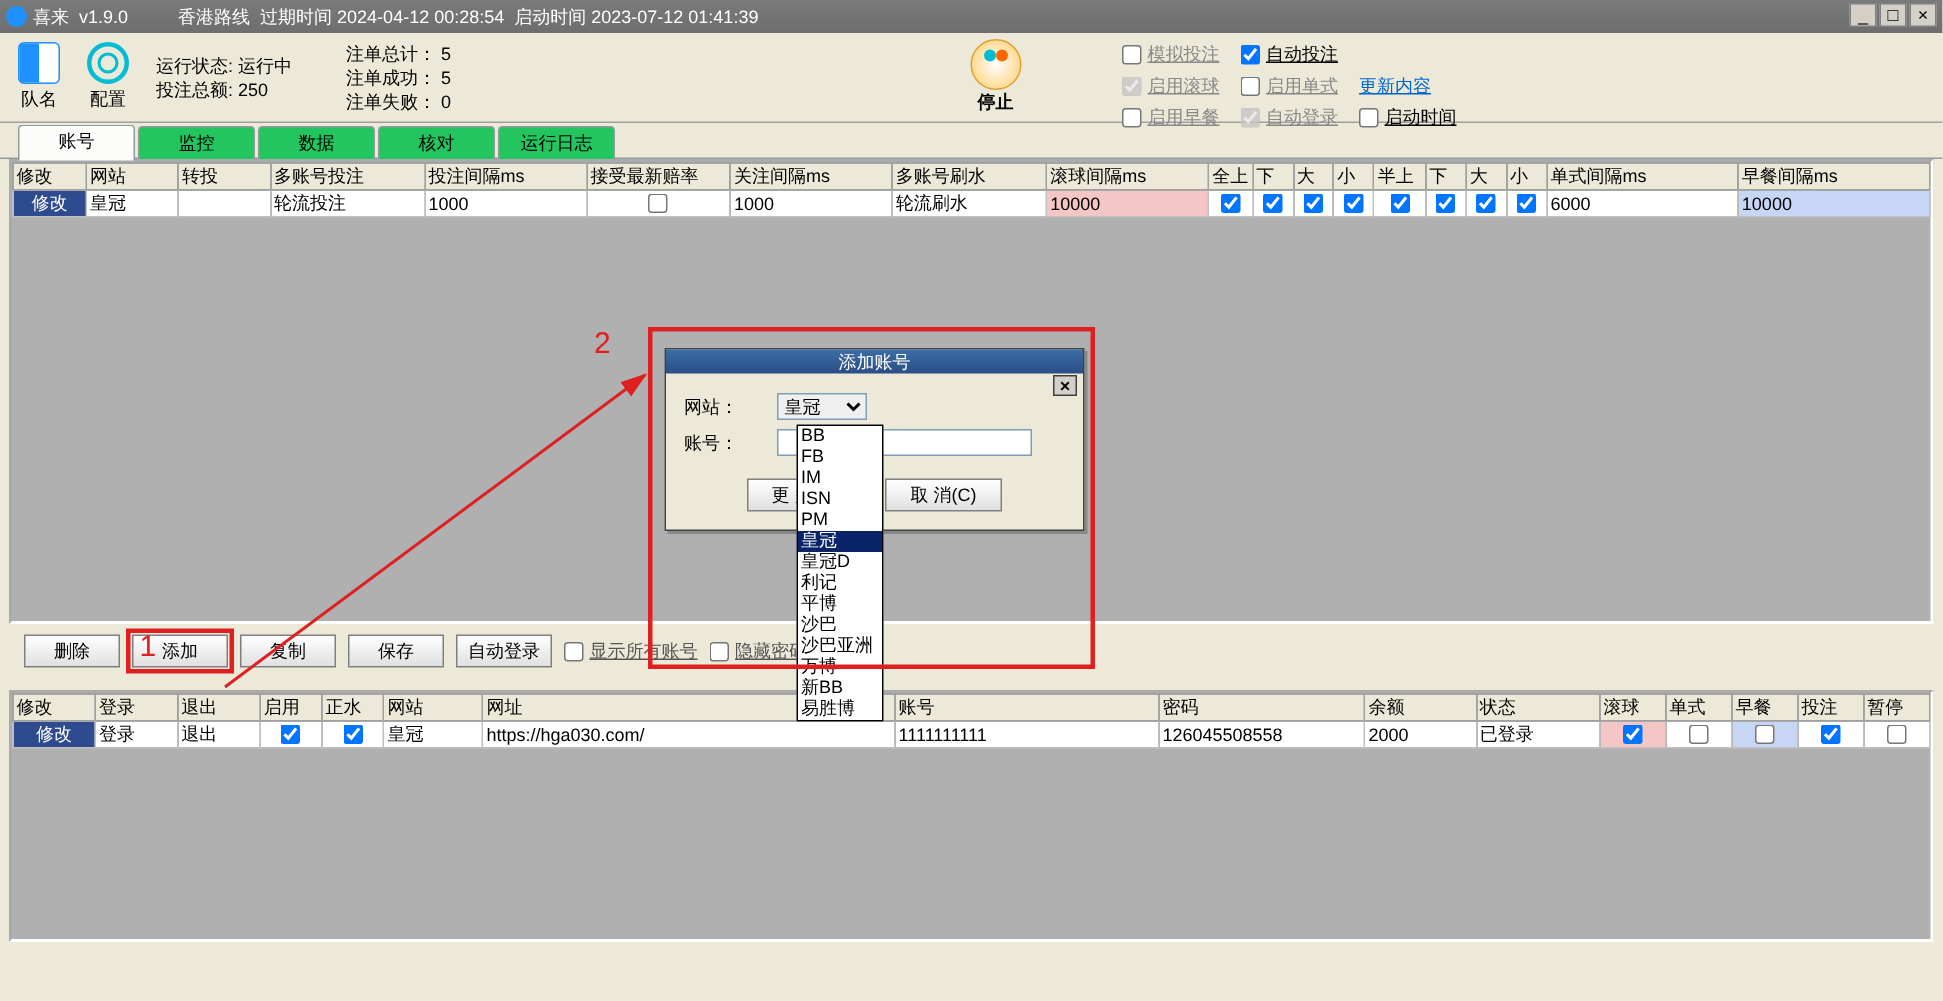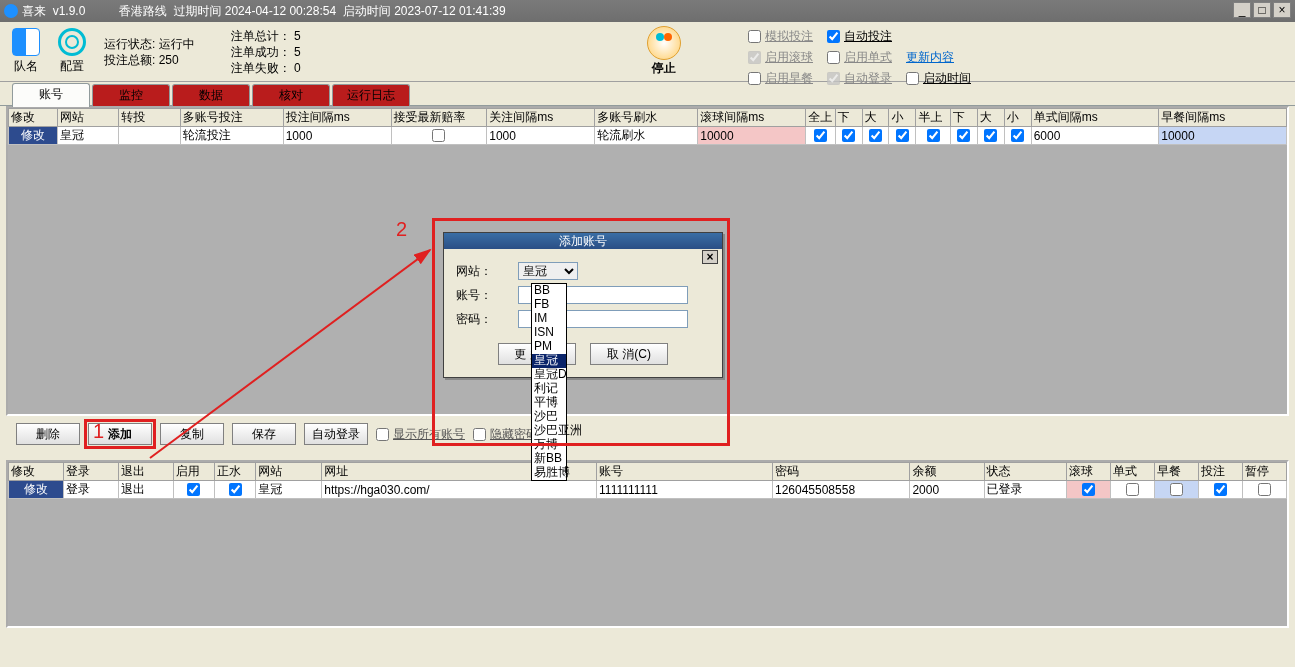--- a/index.html
+++ b/index.html
@@ -25,58 +25,58 @@
   .stopbtn .ic:before{content:""; position:absolute; top:6px; left:8px; width:8px; height:8px; background:#00bcd4; border-radius:50%;}
   .stopbtn .ic:after{content:""; position:absolute; top:6px; right:8px; width:8px; height:8px; background:#ff6600; border-radius:50%;}
   .chkarea { position:absolute; left:748px; top:6px; display:grid; grid-template-columns: auto auto auto; column-gap:14px; row-gap:4px; }
   .chkitem { display:flex; align-items:center; gap:4px; color:#555;text-decoration:underline; }
   .chkitem input { width:13px; height:13px; }
   .chkitem.dis { color:#888; }
   .chkitem.link { color:#0066cc; }
   .chkitem.bold { color:#000; }
 
   .tabs { height: 24px; display:flex; align-items:flex-end; padding-left:12px; }
-  .tab, .tab-act { min-width:78px; height:22px; border:1px solid #919b9c; border-bottom:none; margin-right:2px; text-align:center; line-height:20px; background:#b91c1c; cursor:pointer; border-radius: 3px 3px 0 0;}
+  .tab, .tab-act { min-width:78px; height:22px; border:1px solid #919b9c; border-bottom:none; margin-right:2px; text-align:center; line-height:20px; background:#22c55e; cursor:pointer; border-radius: 3px 3px 0 0;}
   .tab-act { background:#fcfcfa; position:relative; top:1px; height:24px; z-index:2;}
   .tabline { border-top:1px solid #919b9c; margin-top:-1px; }
 
   .grid { width:100%; border-collapse:collapse; table-layout:fixed;}
   .grid th { background:#ece9d8; border:1px solid #a0a0a0; height:18px; text-align:left; padding:0 2px; font-weight:normal; overflow:hidden; white-space:nowrap;}
   .grid td { border:1px solid #c0c0c0; height:18px; padding:0 2px; background:#fff; overflow:hidden; white-space:nowrap;}
   .grid td.btn { background:#2d4b8e; color:#fff; text-align:center; cursor:pointer;}
   .grid td.pink { background:#f4c6c6; }
   .grid td.green { background:#ffffff; }
   .grid td.blue { background:#c6d6f4; }
   .grid td.cent { text-align:center; }
   .grid input[type=checkbox]{ margin:auto; display:block;}
 
   .upper { border:2px inset #fff; margin:0 6px; height:310px; background:#b0b0b0; position:relative; overflow:hidden;}
   .upper .gridwrap { background:#b0b0b0; }
 
   .btnbar { height:28px; display:flex; align-items:center; gap:8px; padding:0 10px; margin:4px 6px 12px 6px;}
   .wbtn { min-width:64px; height:22px; border:1px solid #808080; background:linear-gradient(#fff,#e0e0e0); cursor:pointer; }
-  .wbtn.hi { outline:3px solid #e02020; outline-offset:1px;font-weight:bold; }
+  .wbtn.hi { outline:3px solid #e02020; outline-offset:1px; }
 
   .lower { border:2px inset #fff; margin:4px 6px; height:168px; background:#b0b0b0; overflow:hidden;}
 
   
   .modal { position:absolute; left:443px; top:232px; width:280px; background:#ece9d8; border:1px solid #404040; box-shadow:2px 2px 0 #888; z-index:10;}
   .modal .mtitle { height:16px; background:linear-gradient(#3a6ea5,#2a4e85); color:#fff; display:flex; align-items:center; padding:0 4px;flex-direction:column; }
   .modal .mtitle .micon{ width:12px;height:12px;background:#1e90ff;border-radius:50%;margin-right:4px;}
   .modal .mtitle .x { margin-left:auto; width:16px; height:14px; background:#d4d0c8; border:1px solid #404040; color:#000; text-align:center; line-height:12px; font-weight:bold; cursor:pointer;}
   .modal .mbody { padding:10px 12px 12px 12px; }
   .mrow { display:flex; align-items:center; height:24px; }
   .mrow .lab { width:62px; }
   .mrow select, .mrow input[type=text]{ height:18px; border:1px solid #7f9db9;}
   .mrow select{ width:60px;}
   .mrow input[type=text]{ width:170px;}
   .mbtns { display:flex; gap:14px; margin-top:12px; justify-content:center;}
   .mbtns .wbtn { min-width:78px;}
 
-  .dropdown { position:absolute; left:531px; top:283px; width:36px; background:#fff; border:1px solid #000; z-index:20; font-family:"SimSun"; }
+  .dropdown { position:absolute; left:531px; top:283px; width:58px; background:#fff; border:1px solid #000; z-index:20; font-family:"SimSun"; }
   .dropdown div { padding:0 2px; height:14px; line-height:13px; cursor:pointer; white-space:nowrap;}
   .dropdown div.sel { background:#0a246a; color:#fff; }
 
   
   .ann-box { position:absolute; border:3px solid #e02020; pointer-events:none; z-index:30;}
   .ann-txt { position:absolute; color:#e02020; font-size:20px; font-family:Arial; pointer-events:none; z-index:30;}
   svg.arrow{position:absolute; z-index:29; pointer-events:none;}
 </style>
 </head>
 <body>
@@ -345,24 +345,20 @@
   </div>
   <div class="mbody">
     <div class="mrow">
         <span class="lab">网站：</span>
       <select><option>皇冠</option></select>
     </div>
     <div class="mrow">
         <span class="lab">账号：</span>
       <input type="text" style="">
     </div>
-    <div class="mrow">
-        <span class="lab">密码：</span>
-      <input type="text" style="">
-    </div>
     <div class="mbtns">
       <button class="wbtn">更 多(M)</button>
       <button class="wbtn">取 消(C)</button>
     </div>
   </div>
 </div>
 
 <div class="dropdown" id="dd">
     <div>BB</div>
     <div>FB</div>

